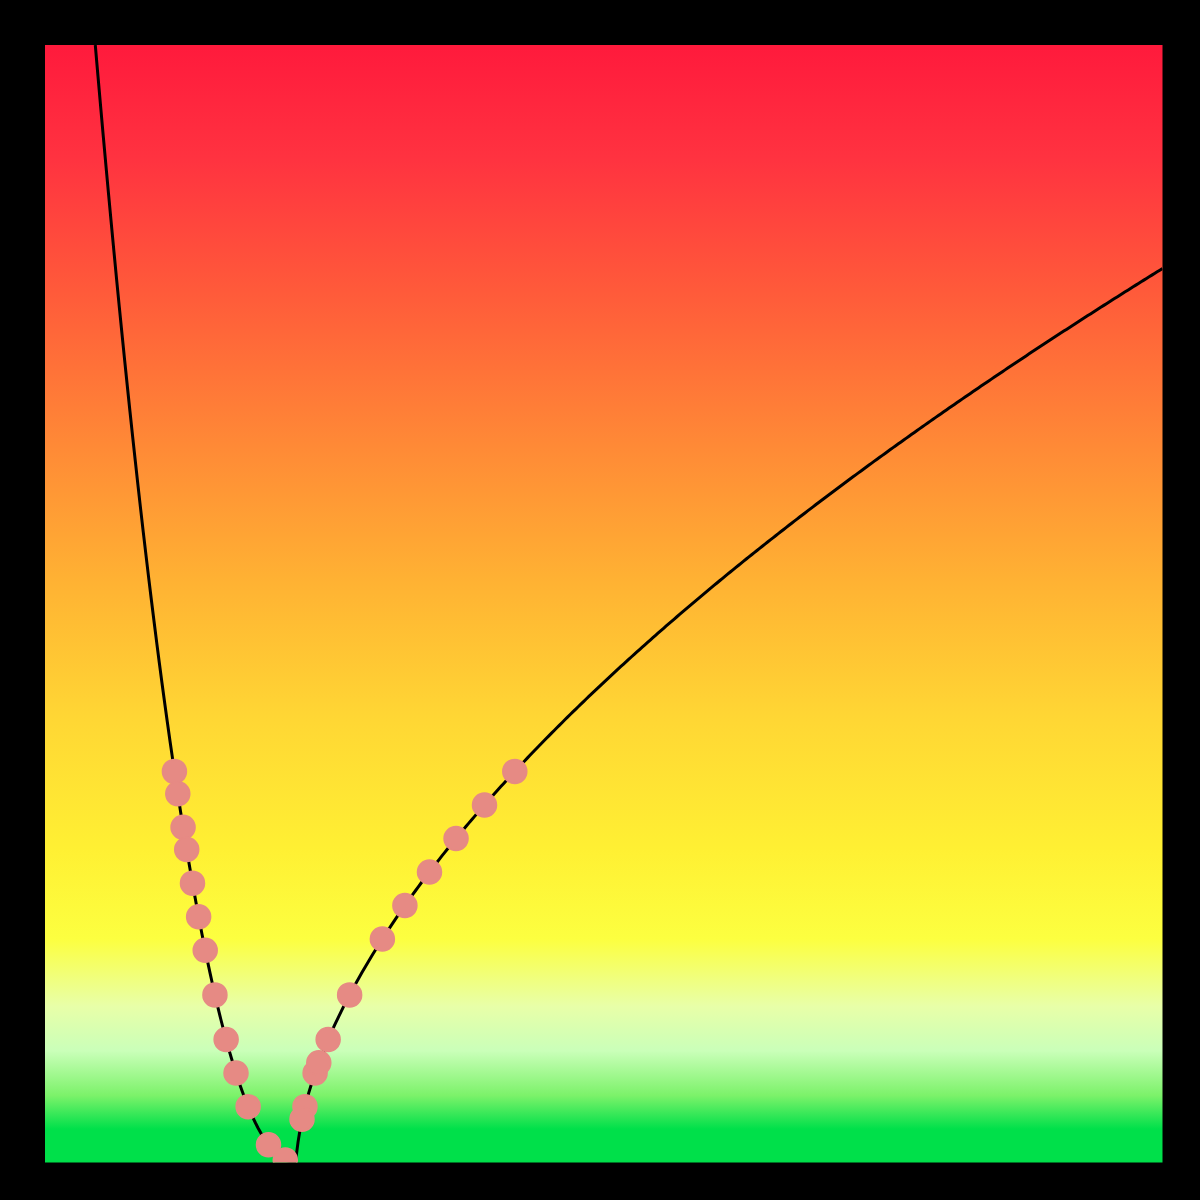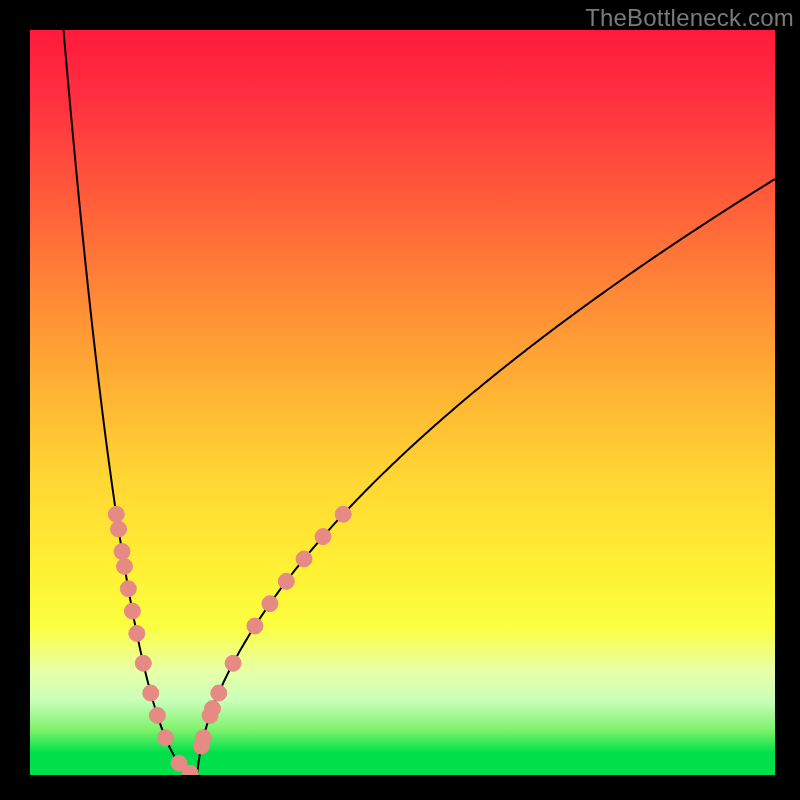--- a/index.html
+++ b/index.html
@@ -94,14 +94,13 @@
         <circle cx="203.09" cy="633.25" r="8" class="marker"></circle>
         <circle cx="188.77" cy="663.05" r="8" class="marker"></circle>
         <circle cx="180.06" cy="685.40" r="8" class="marker"></circle>
         <circle cx="173.31" cy="707.75" r="8" class="marker"></circle>
         <circle cx="149.00" cy="733.20" r="8" class="marker"></circle>
         <circle cx="160.18" cy="743.28" r="8" class="marker"></circle>
         <circle cx="171.35" cy="716.09" r="8" class="marker"></circle>
         <circle cx="182.53" cy="678.58" r="8" class="marker"></circle>
       </g>
   </svg>
-  <div class="watermark">TheBottleneck.com</div>
 </div>
 
 </body></html>

